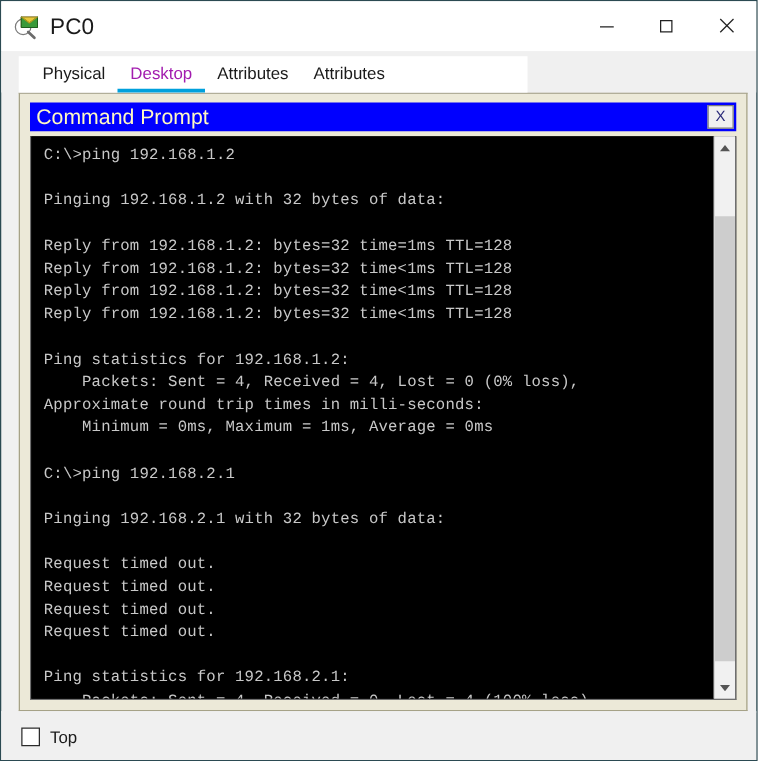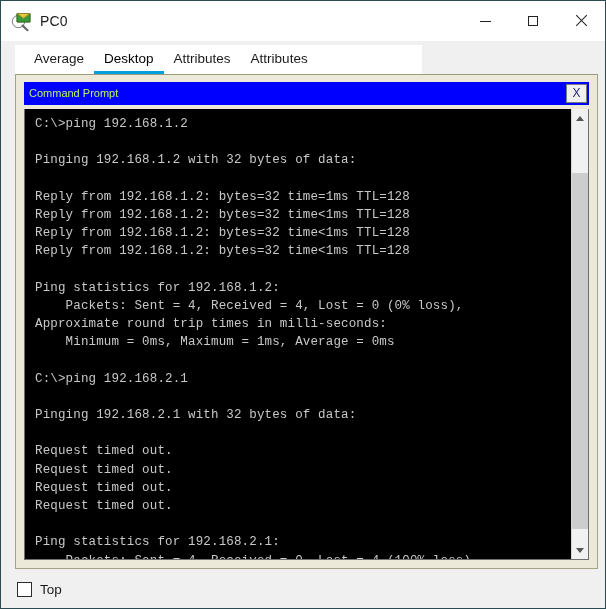--- a/index.html
+++ b/index.html
@@ -42,21 +42,21 @@
     padding-left: 9px;
     gap: 8px;
   }
   .app-icon {
     width: 22px;
     height: 22px;
     position: relative;
     flex: 0 0 auto;
   }
   .title-text {
-    font-size: 14px;
+    font-size: 18px;
     color: #1a1a1a;
     letter-spacing: 0.1px;
     white-space: nowrap;
   }
   .winbtns {
     position: absolute;
     right: 0;
     top: 0;
     height: 40px;
     display: flex;
@@ -125,21 +125,21 @@
     padding: 0 10px;
     height: 29px;
     line-height: 27px;
     box-sizing: border-box;
     white-space: nowrap;
     border-bottom: 3px solid transparent;
     cursor: default;
   }
   .tab:first-child { margin-left: 9px; }
   .tab.active {
-    color: #000000;
+    color: #a21caf;
     border-bottom: 3px solid #00a0dc;
   }
 
   
   .panel {
     flex: 1;
     margin: 0 7px 0 14px;
     background: #ece9d8;
     border: 1px solid #a6a287;
     border-top: 1px solid #9d9a84;
@@ -161,22 +161,22 @@
     height: 23px;
     min-height: 23px;
     background: #0000ff;
     display: flex;
     align-items: center;
     justify-content: space-between;
     padding: 0 2px 0 5px;
     box-sizing: border-box;
   }
   .cmd-title {
-    color: #bef264;
-    font-size: 11px;
+    color: #fef9c3;
+    font-size: 17px;
     line-height: 23px;
     white-space: nowrap;
   }
   .cmd-close {
     width: 21px;
     height: 19px;
     background: #f0f0f0;
     border: 1px solid #7b7b7b;
     box-sizing: border-box;
     color: #2b2b7a;
@@ -319,21 +319,21 @@
         <span class="glyph-max"></span>
       </button>
       <button class="winbtn">
         <span class="glyph-close"></span>
       </button>
     </div>
   </div>
 
   <div class="tabstrip-wrap">
     <div class="tabstrip">
-      <div class="tab">Average</div>
+      <div class="tab">Physical</div>
       <div class="tab active">Desktop</div>
       <div class="tab">Attributes</div>
       <div class="tab">Attributes</div>
     </div>
   </div>
 
   <div class="panel">
 
     <div class="cmdwin">
 

